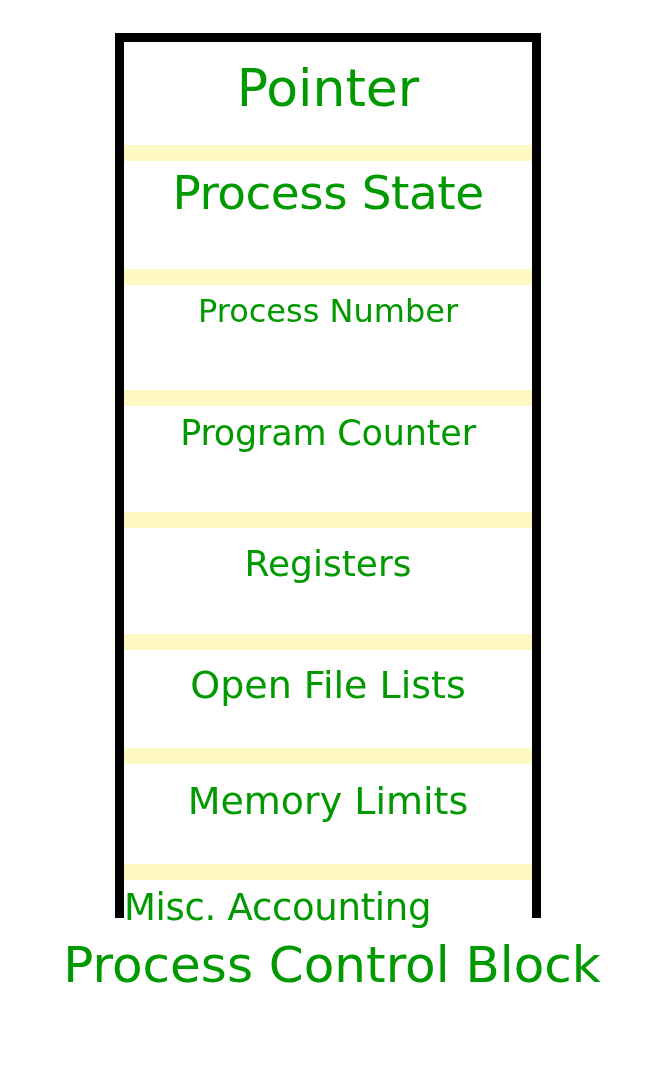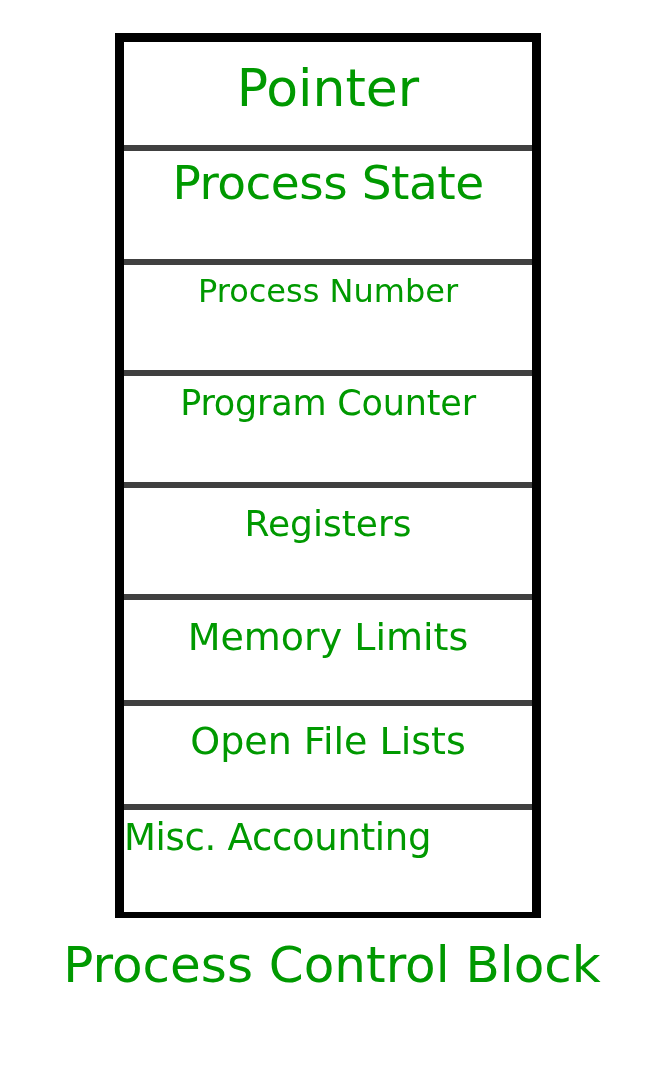--- a/index.html
+++ b/index.html
@@ -17,37 +17,37 @@
   }
 
   
   #pcb-diagram {
     position: absolute;
     left: 115px;
     top: 33px;
     width: 426px;
     height: 885px;
     box-sizing: border-box;
-    background: #404040;
+    background: #fef9c3;
     border: 9px solid #000000;
     display: flex;
     flex-direction: column;
   }
 
   
   .pcb-cell {
     position: relative;
     box-sizing: border-box;
     background: #ffffff;
     width: 100%;
     overflow: visible;
     flex: none;
   }
   .pcb-cell + .pcb-cell {
-    margin-top: 6px;
+    margin-top: 16px;
     padding-left: 45px;
   }
 
   .cell-label {
     position: absolute;
     left: 0;
     right: 0;
     white-space: nowrap;
     color: #009900;
     line-height: 1.0;
@@ -127,26 +127,26 @@
   </div>
 
   <div class="pcb-cell cell-pc">
     <span class="cell-label overflow">Program Counter</span>
   </div>
 
   <div class="pcb-cell cell-registers">
     <span class="cell-label center">Registers</span>
   </div>
 
+  <div class="pcb-cell cell-files">
+    <span class="cell-label center">Open File Lists</span>
+  </div>
+
   <div class="pcb-cell cell-memory">
     <span class="cell-label center">Memory Limits</span>
-  </div>
-
-  <div class="pcb-cell cell-files">
-    <span class="cell-label center">Open File Lists</span>
   </div>
 
   <div class="pcb-cell cell-misc">
     <span class="misc-lines">
       <span class="misc-line">Misc.  Accounting</span>
     </span>
   </div>
 
 </div>
 

